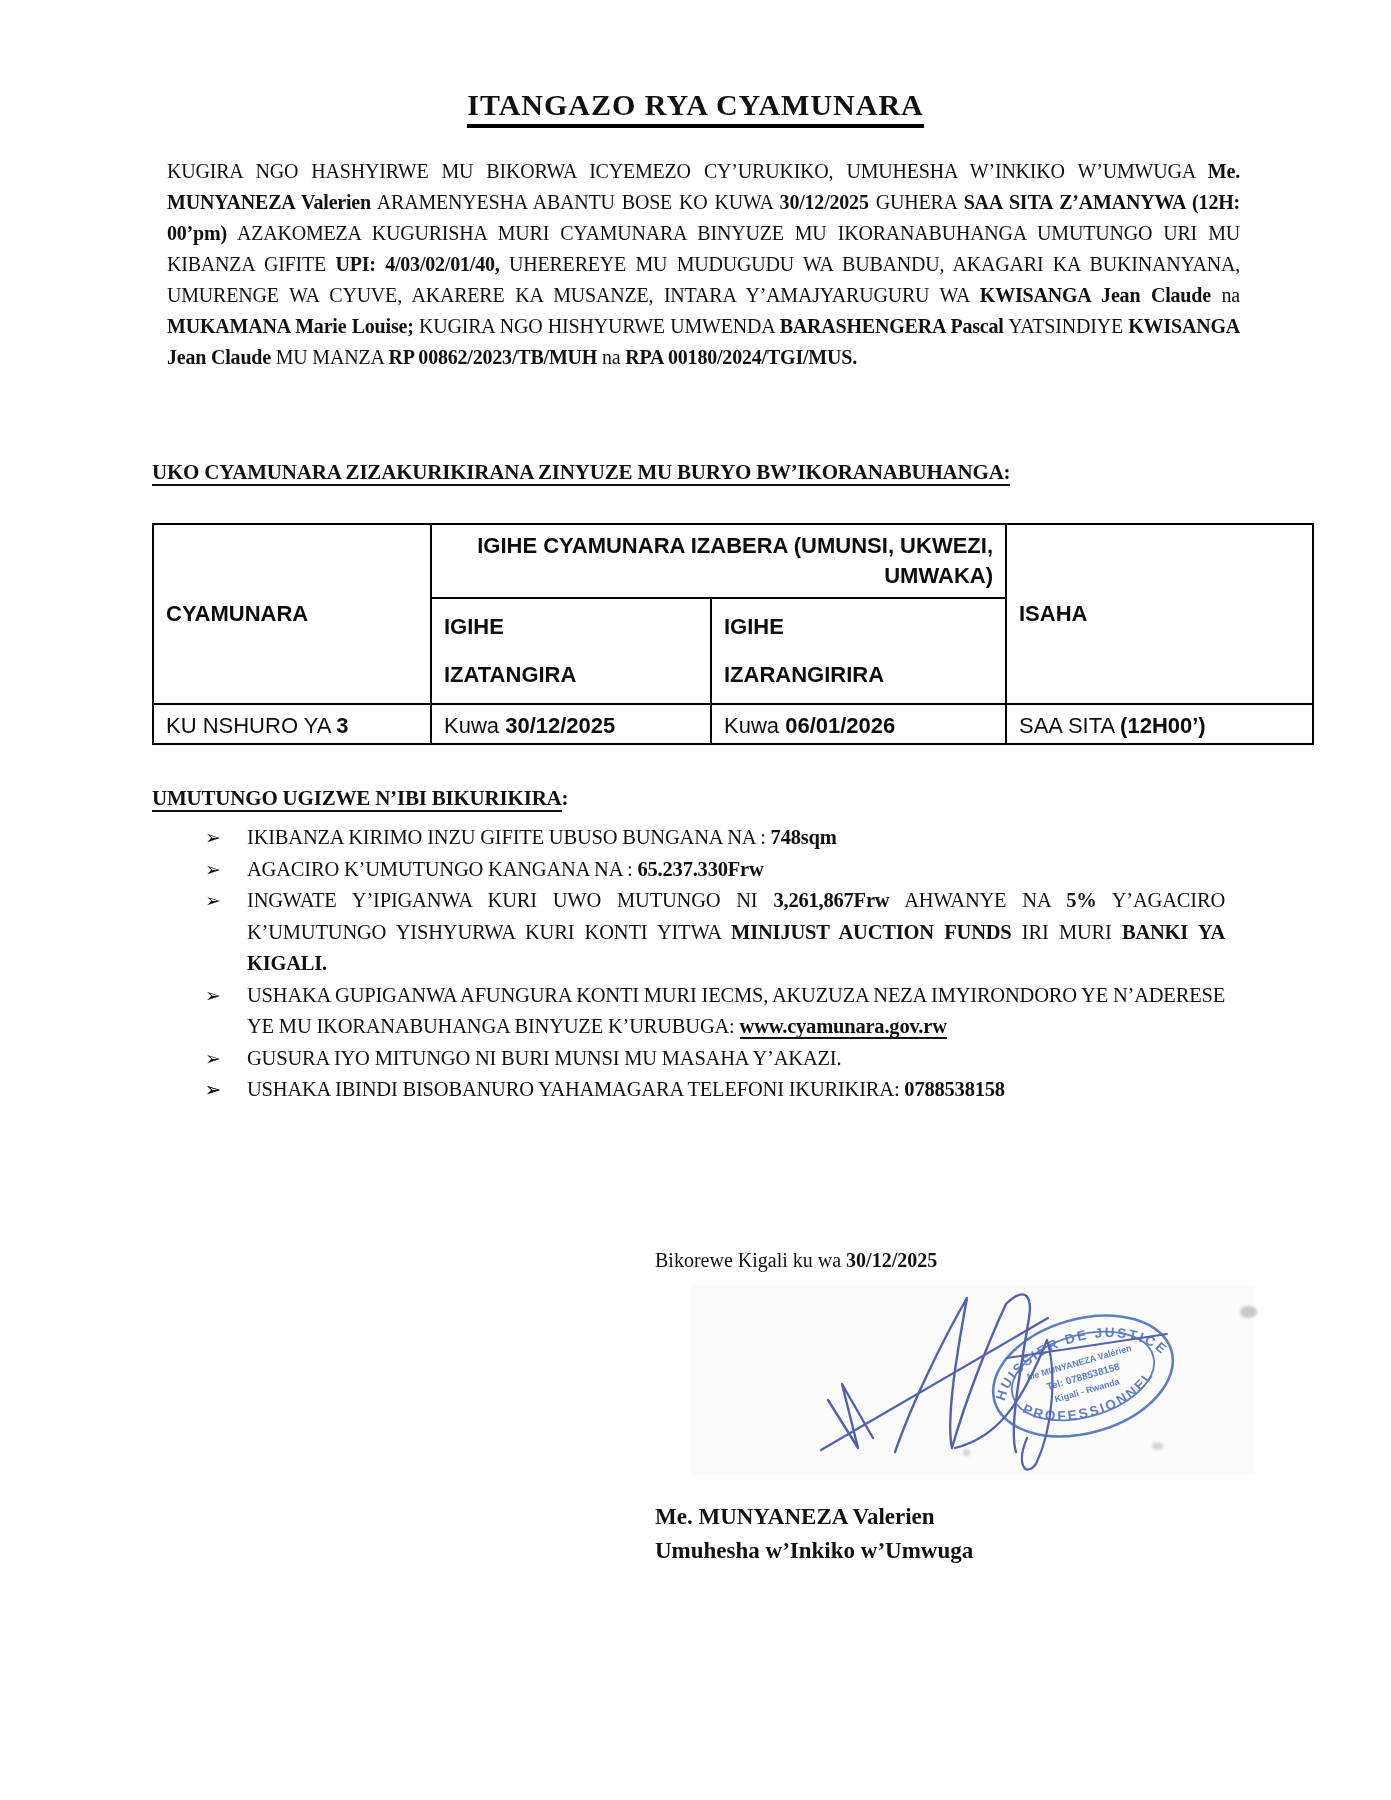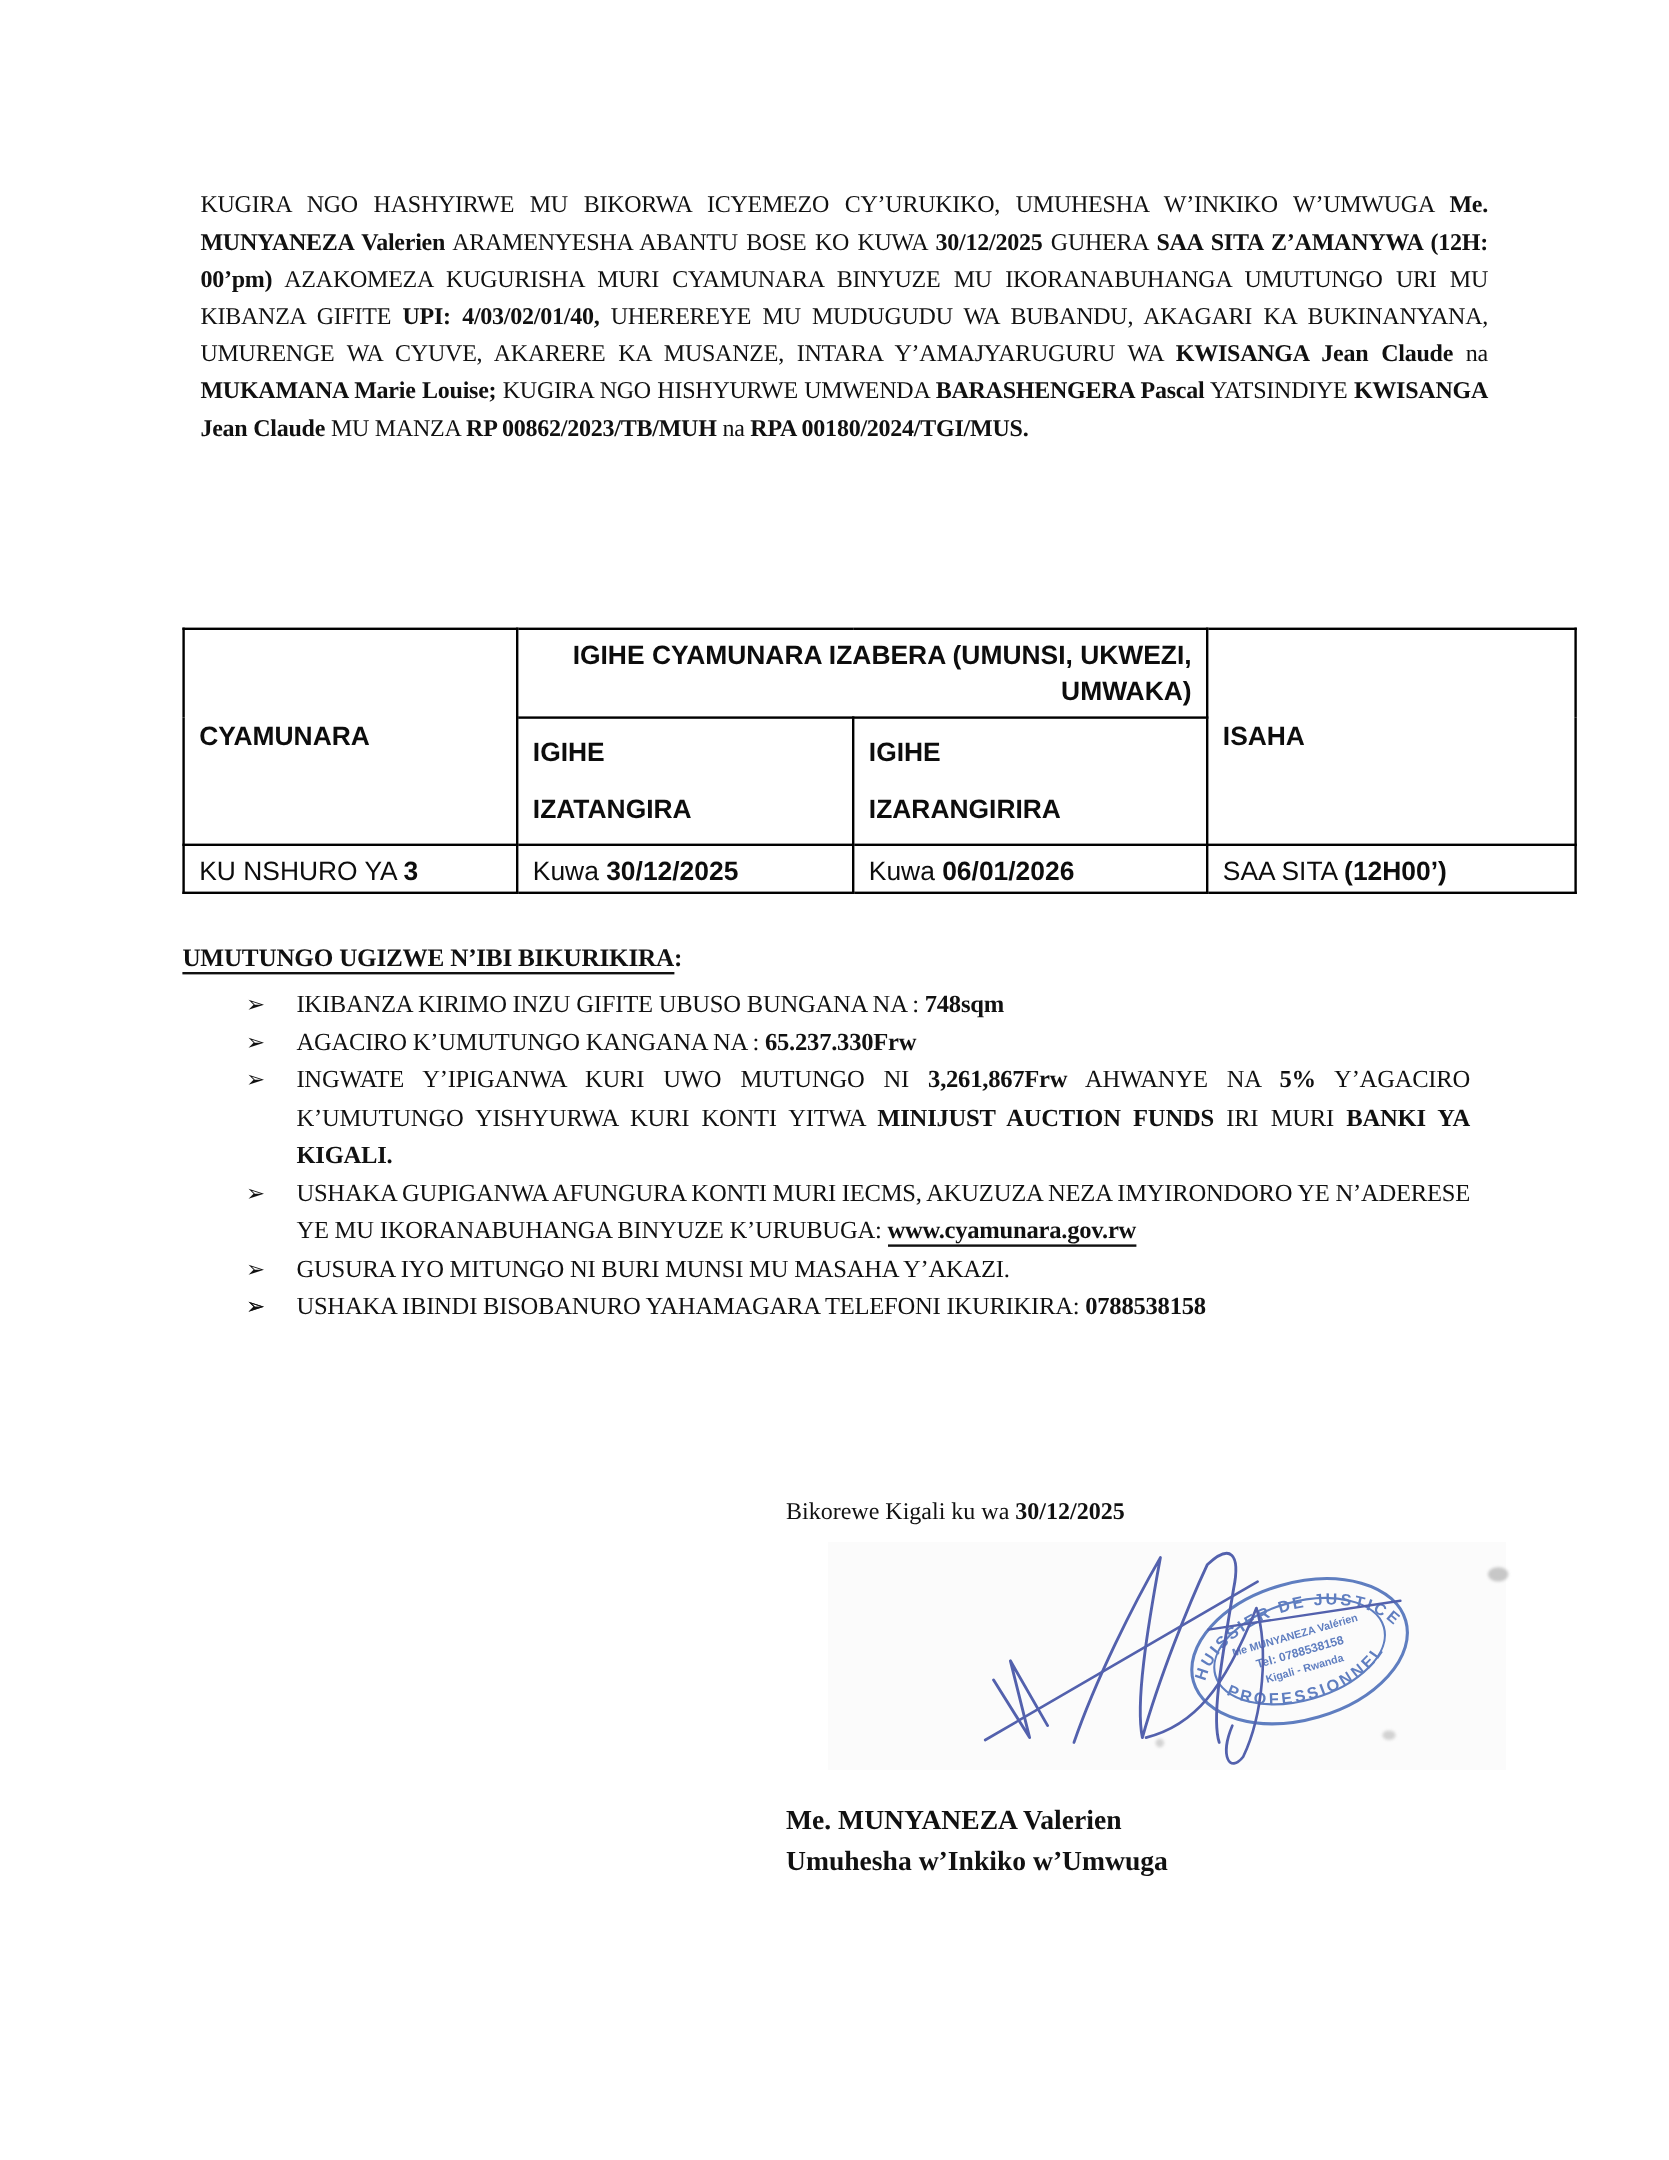--- a/index.html
+++ b/index.html
@@ -66,23 +66,27 @@
   .speck{position:absolute;border-radius:50%;filter:blur(1.5px);}
   .speck1{top:1306px;left:1240px;width:17px;height:12px;background:rgba(135,135,135,.45);}
   .speck2{top:1442px;left:1152px;width:11px;height:8px;background:rgba(150,150,150,.4);}
   .speck3{top:1449px;left:963px;width:7px;height:7px;background:rgba(120,120,120,.3);}
 </style>
 </head>
 <body>
 
 <div class="page">
 
+  <div class="title-wrap">
+    <h1 class="doc-title">ITANGAZO RYA CYAMUNARA</h1>
+  </div>
 
   <p class="intro"><span>KUGIRA NGO HASHYIRWE MU BIKORWA ICYEMEZO CY’URUKIKO, UMUHESHA W’INKIKO W’UMWUGA </span><span class="b">Me. MUNYANEZA Valerien</span><span> ARAMENYESHA ABANTU BOSE KO KUWA </span><span class="b">30/12/2025</span><span> GUHERA </span><span class="b">SAA SITA Z’AMANYWA (12H: 00’pm)</span><span> AZAKOMEZA KUGURISHA MURI CYAMUNARA BINYUZE MU IKORANABUHANGA UMUTUNGO URI MU KIBANZA GIFITE </span><span class="b">UPI: 4/03/02/01/40,</span><span> UHEREREYE MU MUDUGUDU WA BUBANDU, AKAGARI KA BUKINANYANA, UMURENGE WA CYUVE, AKARERE KA MUSANZE, INTARA Y’AMAJYARUGURU WA </span><span class="b">KWISANGA Jean Claude</span><span> na </span><span class="b">MUKAMANA Marie Louise;</span><span> KUGIRA NGO HISHYURWE UMWENDA </span><span class="b">BARASHENGERA Pascal</span><span> YATSINDIYE </span><span class="b">KWISANGA Jean Claude</span><span> MU MANZA </span><span class="b">RP 00862/2023/TB/MUH</span><span>  na  </span><span class="b">RPA 00180/2024/TGI/MUS.</span></p>
 
+  <div class="sec-heading h2"><span class="b u">UKO CYAMUNARA ZIZAKURIKIRANA ZINYUZE MU BURYO BW’IKORANABUHANGA:</span></div>
 
   <table class="schedule">
     <colgroup>
       <col style="width:278px">
         <col style="width:280px">
         <col style="width:295px">
         <col style="width:307px">
     </colgroup>
     <tbody>
       <tr class="hrow1">

